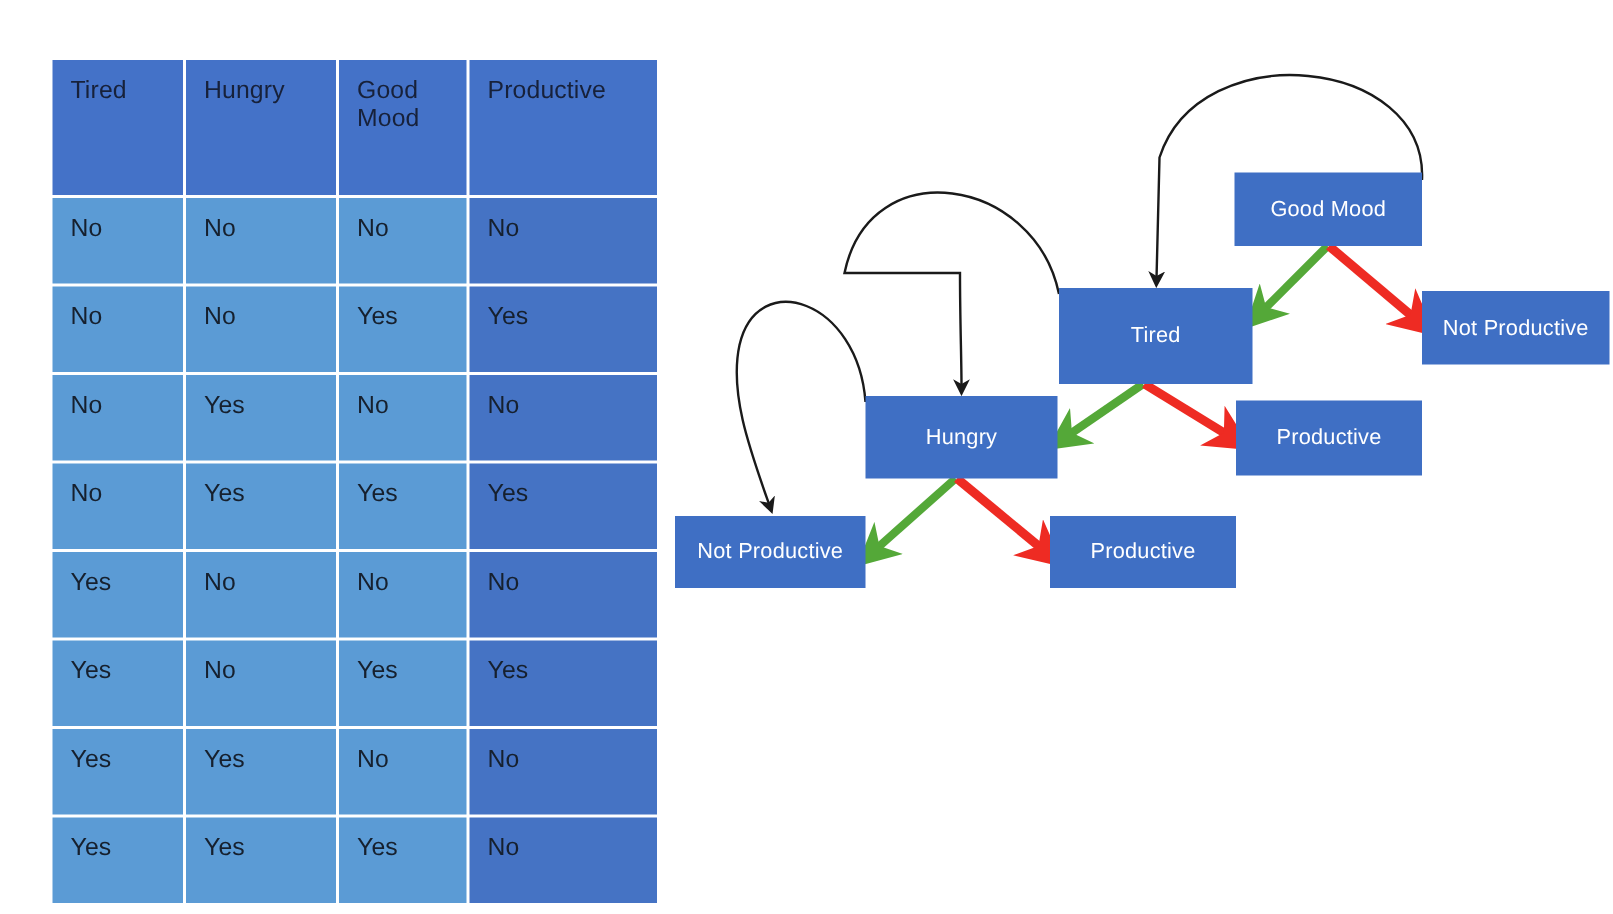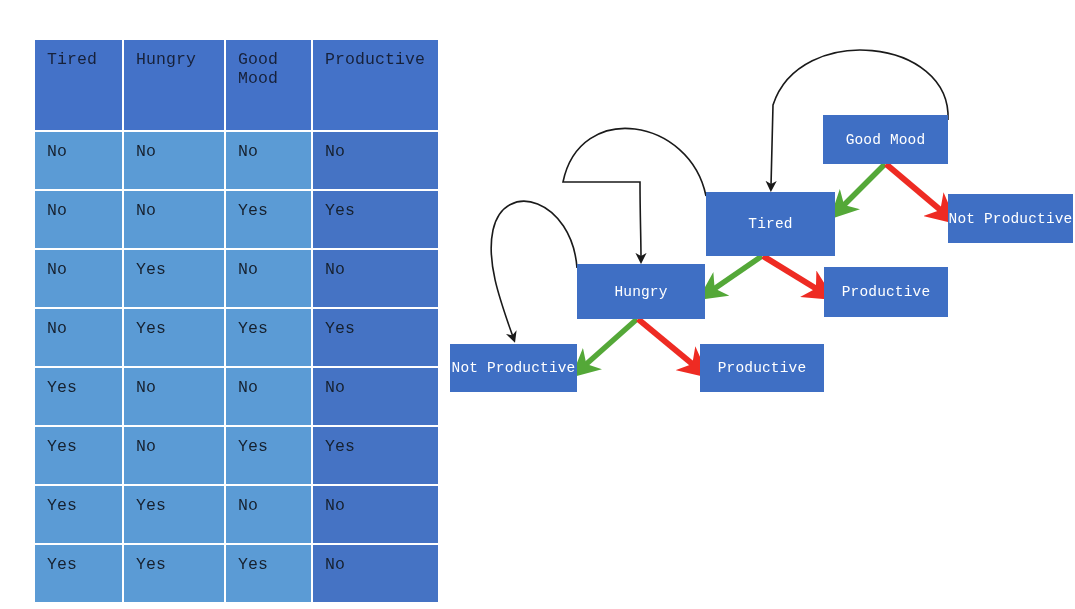--- a/index.html
+++ b/index.html
@@ -3,21 +3,21 @@
 <meta charset="utf-8">
 <style>
   html,body{margin:0;padding:0;}
   body{
     width:1075px;height:609px;
     background:#ffffff;
     font-family:"Liberation Sans", sans-serif;
     overflow:hidden;
     position:relative;
   }
-  #root{position:relative;width:1019px;height:609px;font-family:Liberation Mono, monospace;}
+  #root{position:relative;width:1019px;height:609px;}
 
   
   #truth-table{
     position:absolute;
     left:33px; top:38px;
     width:397px;
     border-collapse:separate;
     border-spacing:2px;
     table-layout:fixed;
   }

